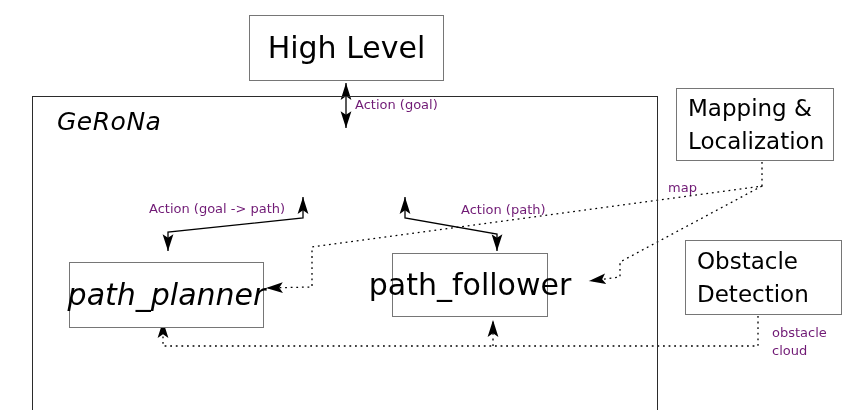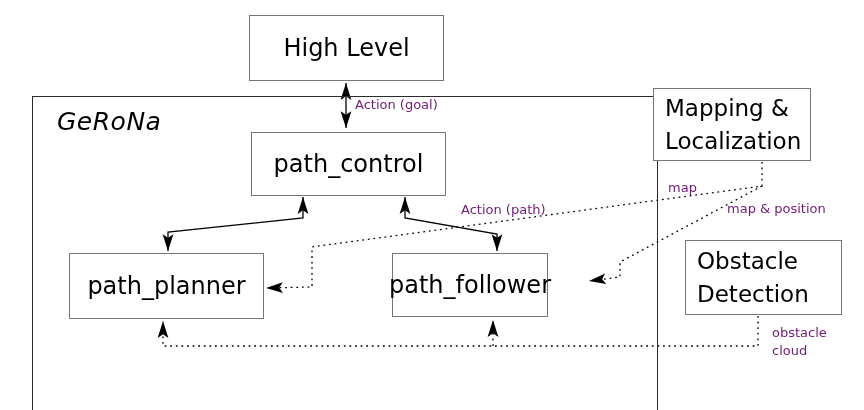--- a/index.html
+++ b/index.html
@@ -5,39 +5,39 @@
   html,body{margin:0;padding:0;background:#ffffff;}
   #canvas{
     position:relative;width:864px;height:410px;background:#ffffff;
     font-family:"DejaVu Sans","Liberation Sans",sans-serif;color:#000;
     overflow:hidden;
   }
   #edges{position:absolute;left:0;top:0;width:864px;height:410px;}
   .node{
     position:absolute;background:#ffffff;border:1px solid #767676;
     box-sizing:border-box;display:flex;align-items:center;justify-content:center;
-    font-size:24px;line-height:1.2;color:#000;
+    font-size:30px;line-height:1.2;color:#000;
   }
   .node.multiline{
     flex-direction:column;align-items:flex-start;justify-content:center;
     font-size:23px;line-height:33px;padding-left:11px;
   }
   #high-level{left:249px;top:15px;width:195px;height:66px;}
   #gerona{
     position:absolute;left:32px;top:96px;width:626px;height:316px;
     border:1.5px solid #2b2b2b;box-sizing:border-box;background:transparent;
   }
   #gerona-label{
     position:absolute;left:24px;top:10px;font-size:25px;font-style:italic;
     letter-spacing:0.5px;
   }
   #path-control{left:251px;top:132px;width:195px;height:64px;}
-  #path-planner{left:69px;top:253px;width:195px;height:66px;}
+  #path-planner{left:69px;top:262px;width:195px;height:66px;font-style:italic;}
   #path-follower{left:392px;top:253px;width:156px;height:64px;}
-  #mapping-localization{left:653px;top:88px;width:158px;height:73px;}
+  #mapping-localization{left:676px;top:88px;width:158px;height:73px;}
   #obstacle-detection{left:685px;top:240px;width:157px;height:75px;}
   .edge-label{
     position:absolute;font-size:13px;line-height:16px;color:#701a75;white-space:nowrap;
   }
   #lbl-action-goal{left:355px;top:97px;}
   #lbl-action-goal-path{left:149px;top:201px;}
   #lbl-action-path{left:461px;top:202px;}
   #lbl-map{left:668px;top:180px;}
   #lbl-map-position{left:727px;top:201px;}
   #lbl-obstacle-cloud{left:772px;top:324px;line-height:18px;white-space:normal;width:70px;}
@@ -70,23 +70,20 @@
   </svg>
 
   <div id="gerona">
     <div id="gerona-label">GeRoNa</div>
   </div>
 
   <div class="node" id="high-level">
     <span>High Level</span>
   </div>
 
-  <div class="node" id="path-control">
-    <span>path_control</span>
-  </div>
 
   <div class="node" id="path-planner">
     <span>path_planner</span>
   </div>
 
   <div class="node" id="path-follower">
     <span>path_follower</span>
   </div>
 
   <div class="node multiline" id="mapping-localization">
@@ -94,25 +91,25 @@
     <span>Localization</span>
   </div>
 
   <div class="node multiline" id="obstacle-detection">
     <span>Obstacle</span>
     <span>Detection</span>
   </div>
 
   <div class="edge-label" id="lbl-action-goal">Action (goal)</div>
 
+  <div class="edge-label" id="lbl-action-goal-path">Action (goal -&gt; path)</div>
 
   <div class="edge-label" id="lbl-action-path">Action (path)</div>
 
   <div class="edge-label" id="lbl-map">map</div>
 
-  <div class="edge-label" id="lbl-map-position">map &amp; position</div>
 
   <div class="edge-label" id="lbl-obstacle-cloud">
     <div>obstacle</div>
     <div>cloud</div>
   </div>
 
 </div>
 
 </body></html>

